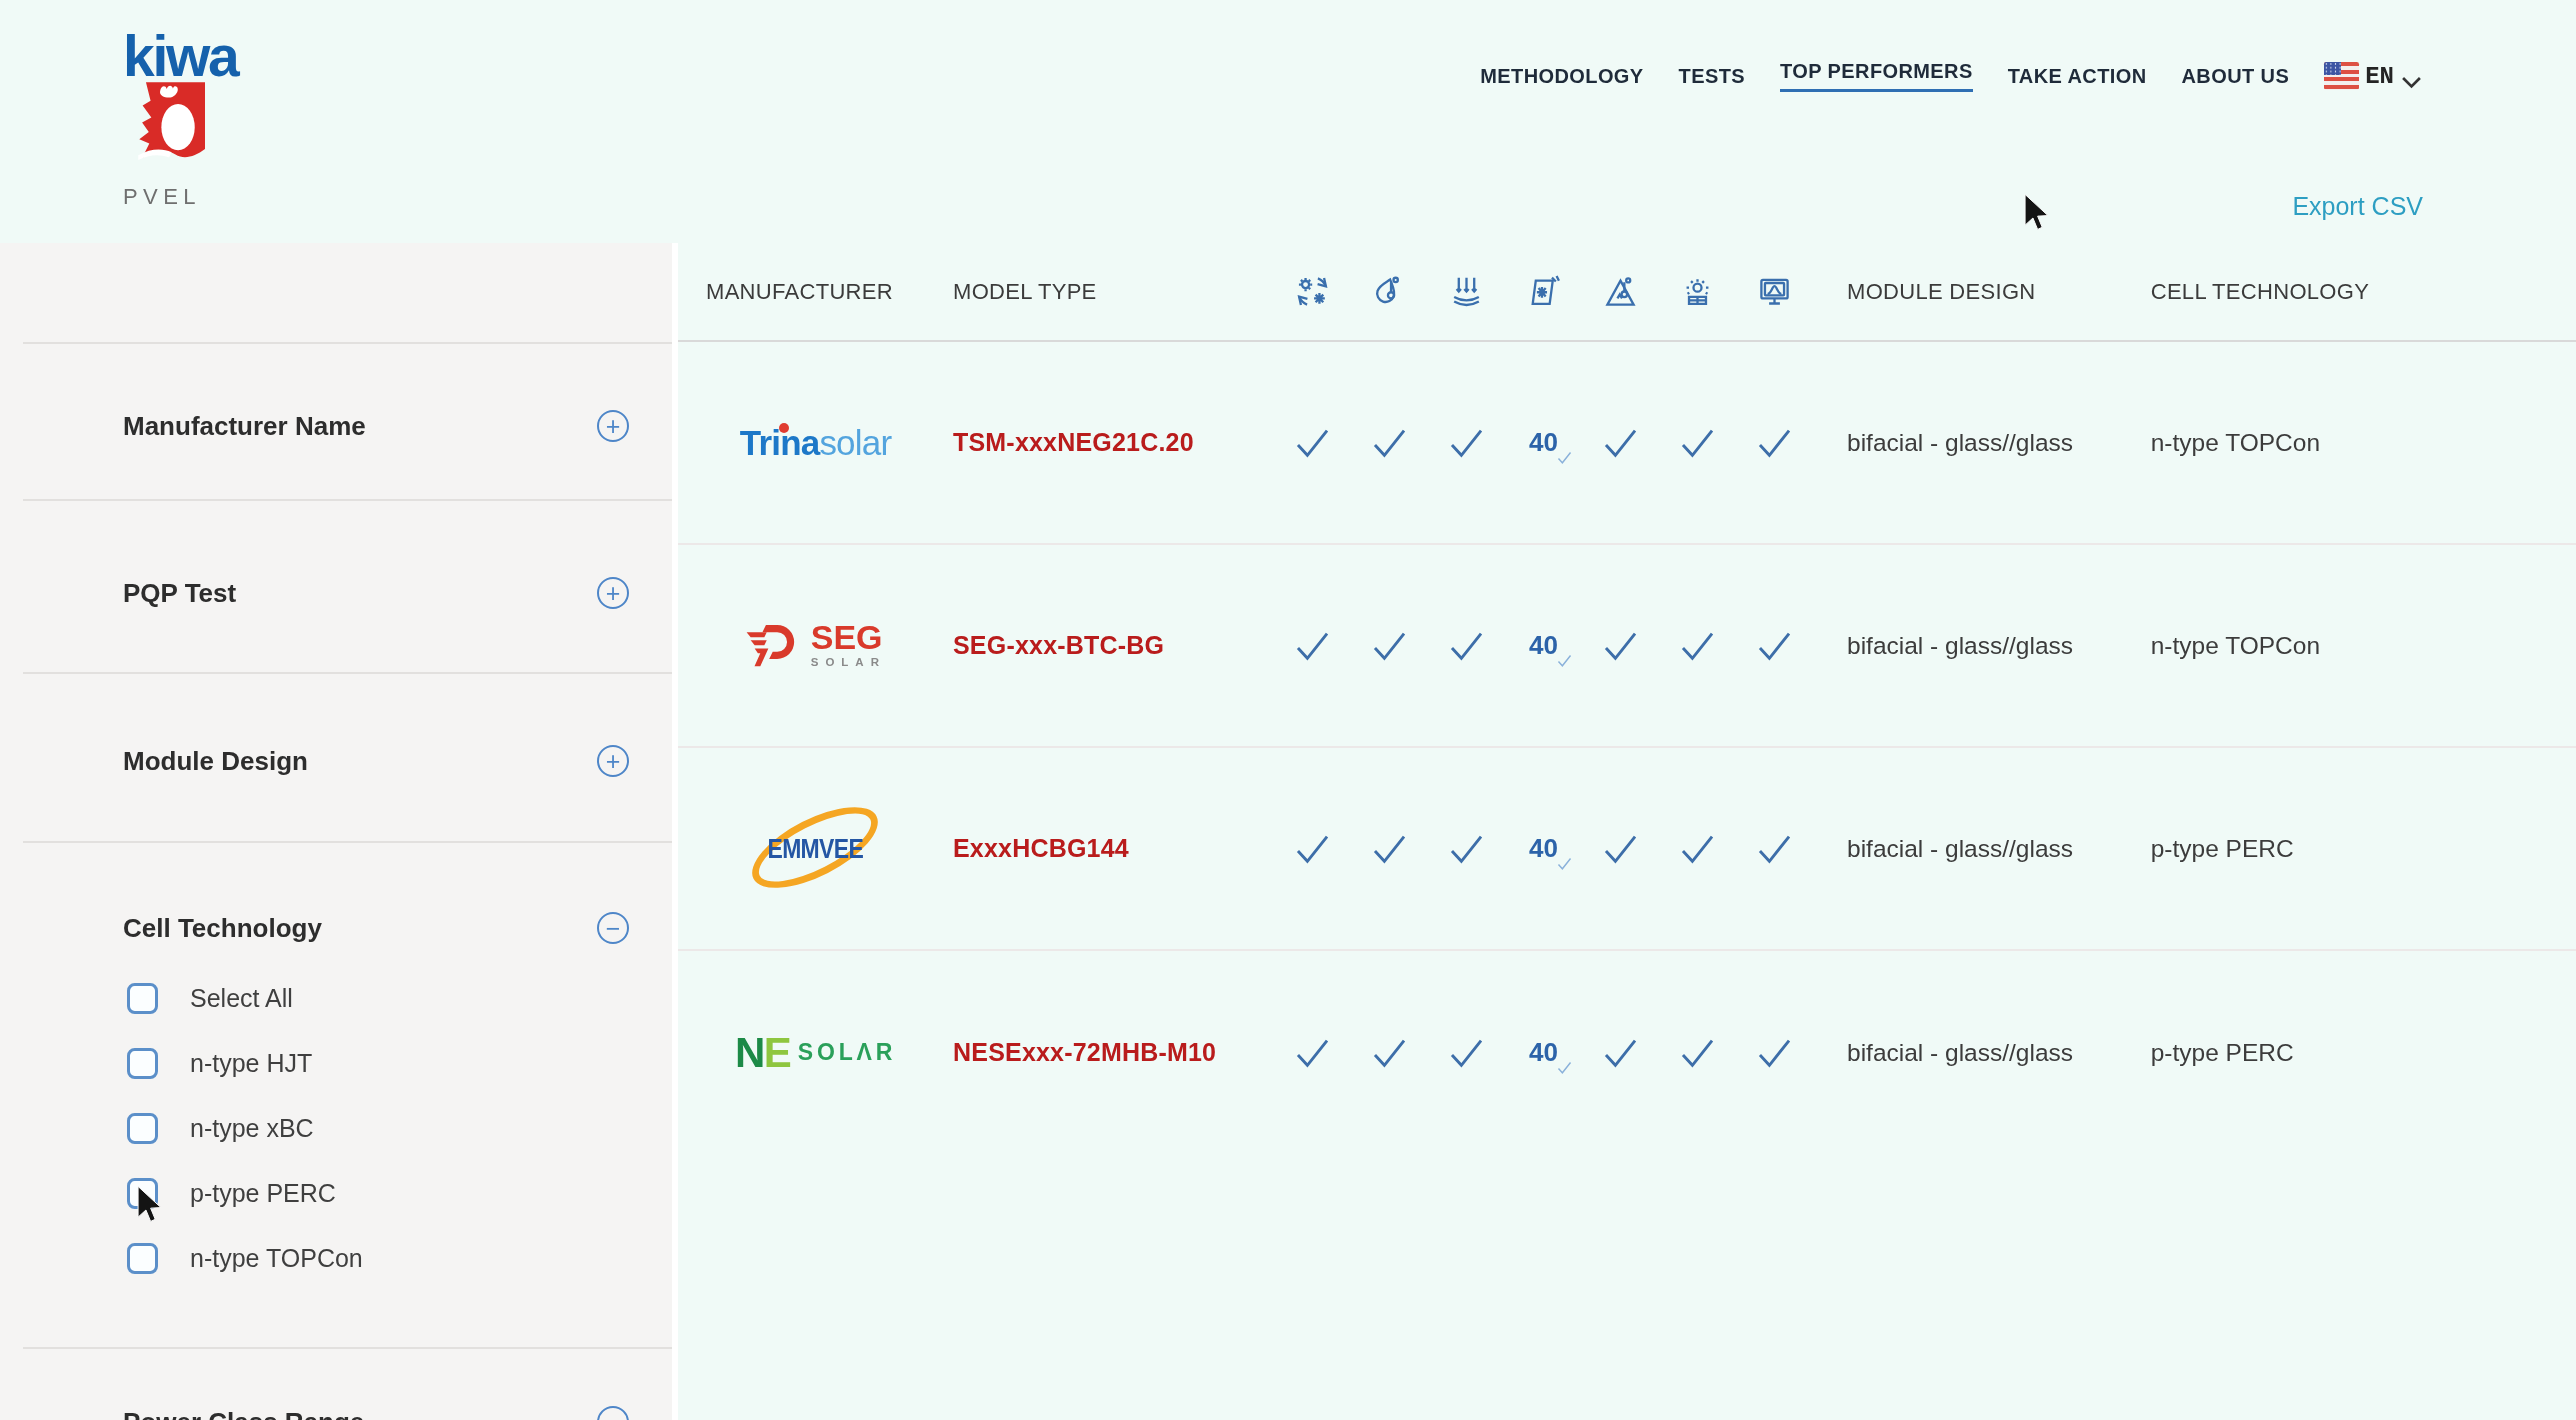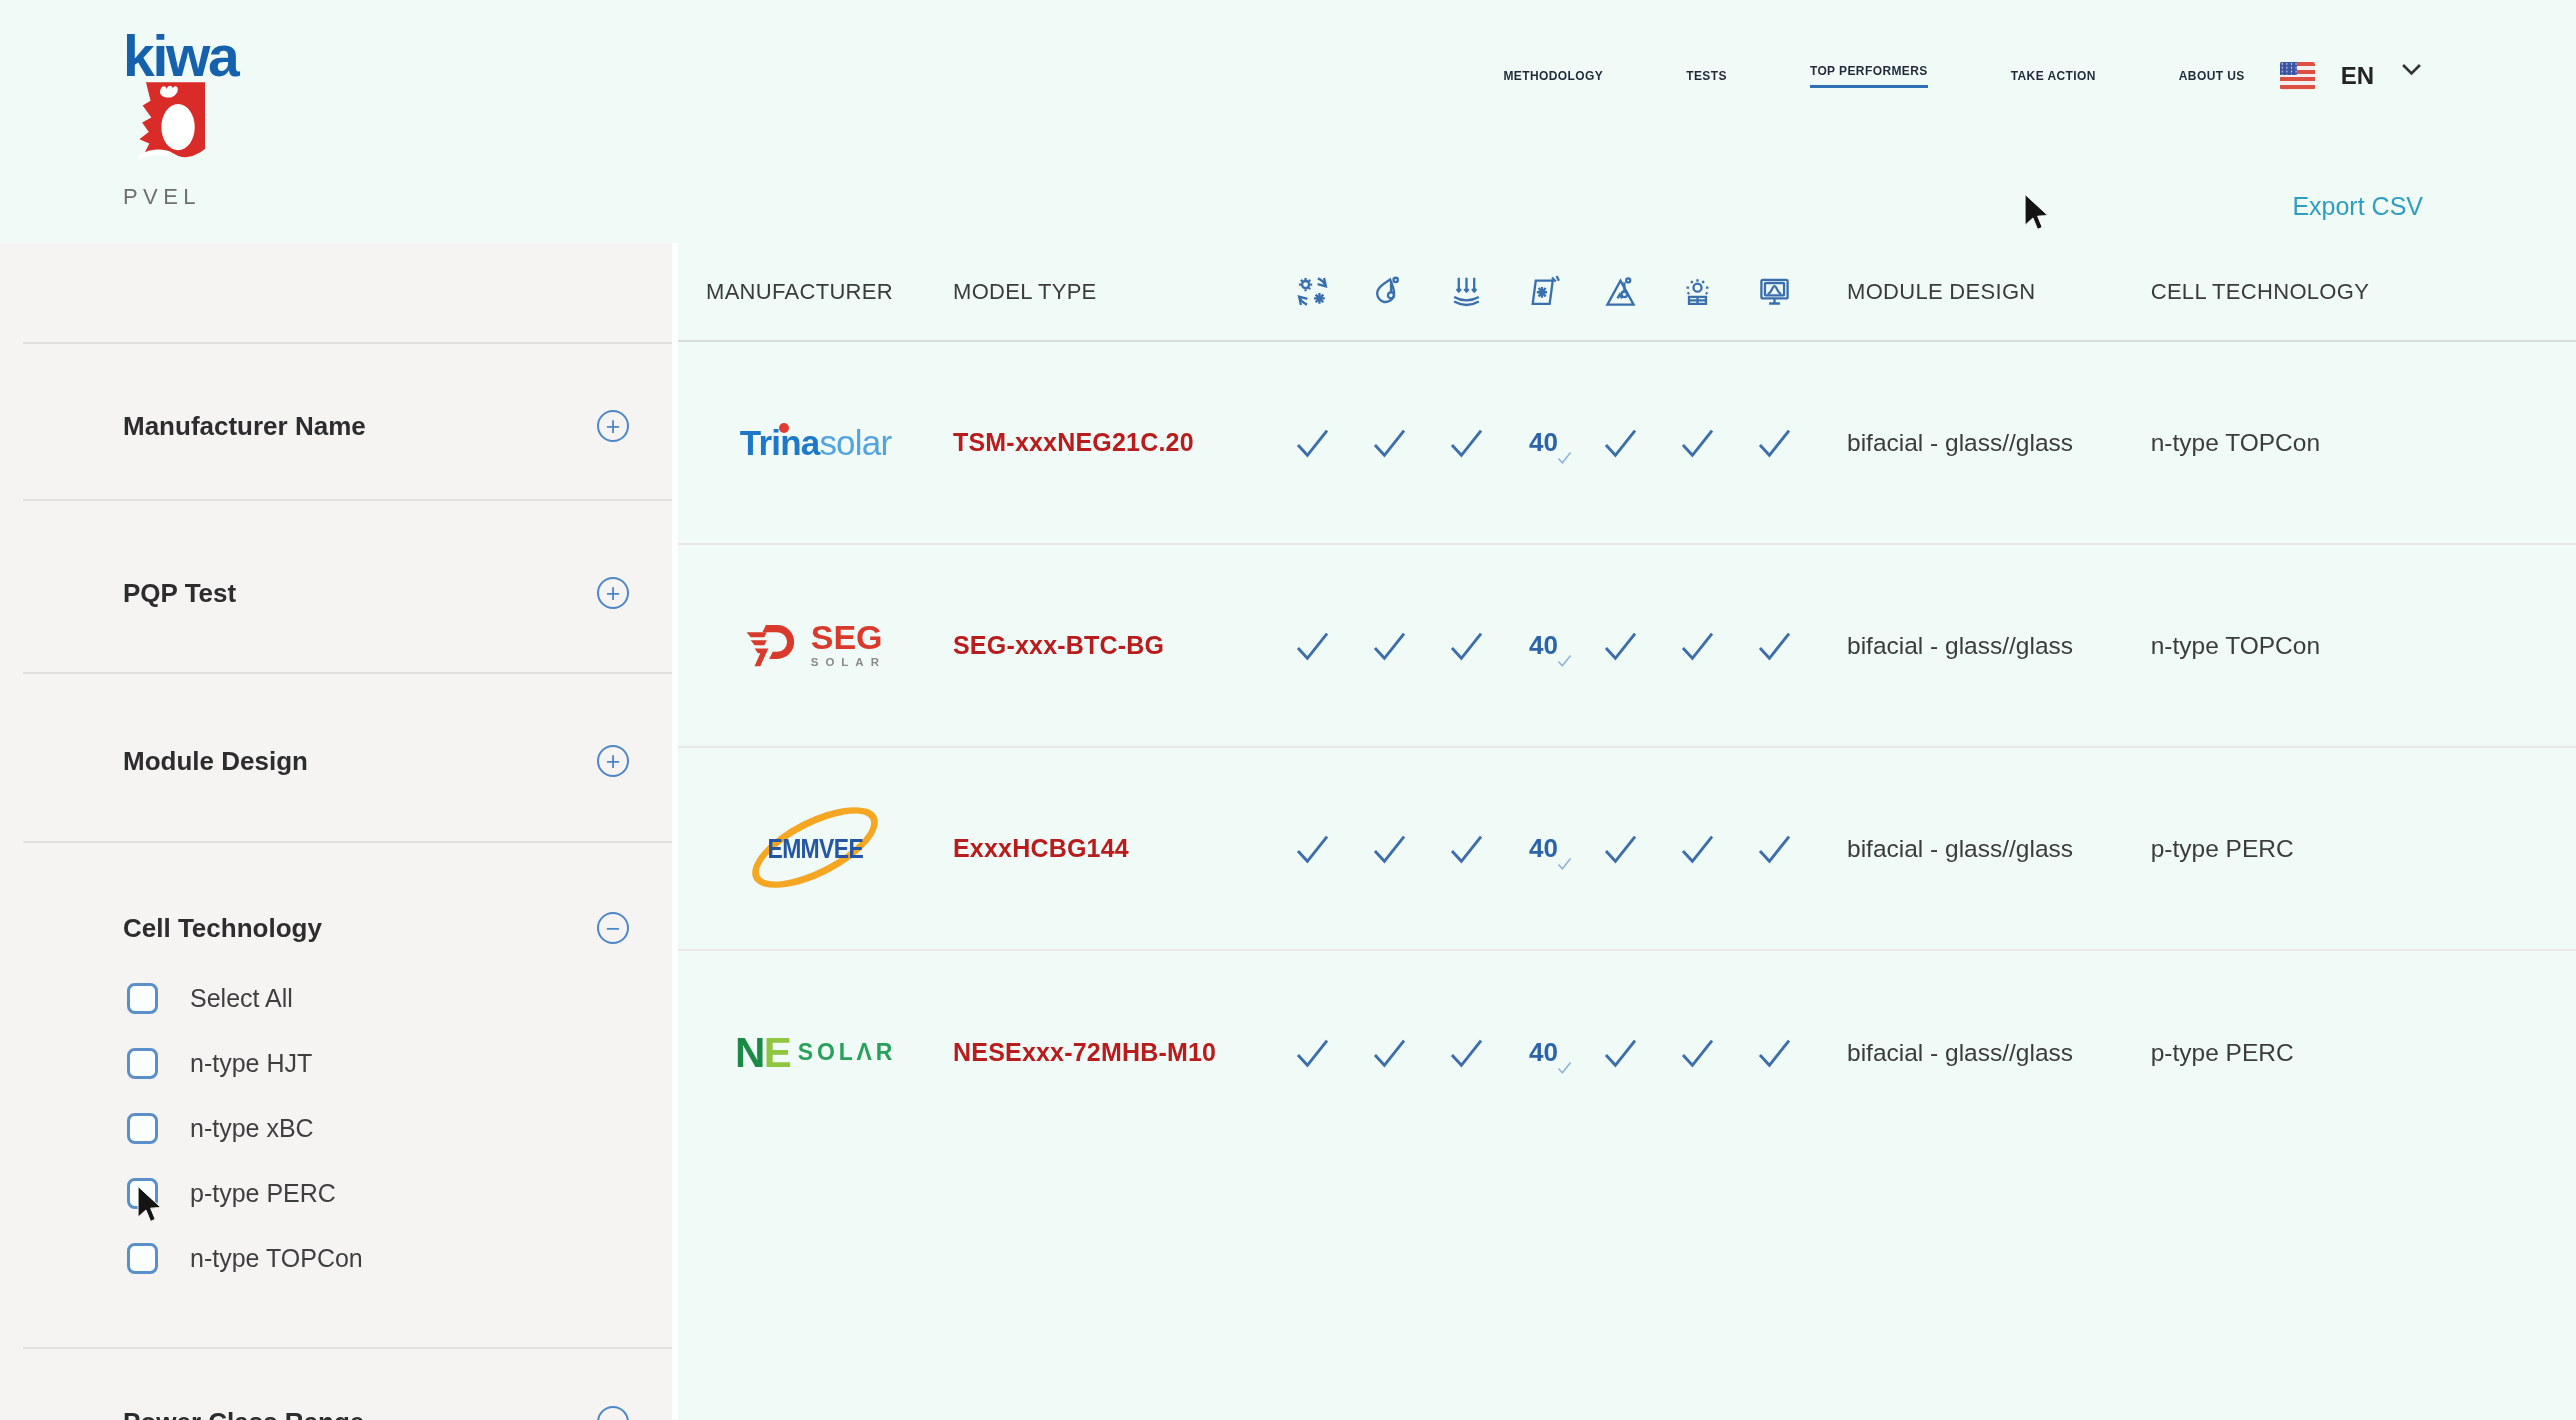--- a/index.html
+++ b/index.html
@@ -11,23 +11,23 @@
     color:#3c3c3c;
   }
   
   .logo { position:absolute; left:123px; top:31px; }
   .logo-row { display:flex; align-items:flex-start;flex-direction:column; }
   .logo-word { font-size:57px; font-weight:800; color:#1561ac; letter-spacing:-2.3px; line-height:51px; }
   .logo-flag { margin-left:4.6px; }
   .logo-sub { font-size:22px; font-weight:500; color:#6f6f6f; letter-spacing:5.4px; margin-top:19px; }
 
   .nav { position:absolute; top:44px; right:153px; height:64px; display:flex; align-items:center; gap:35px; }
-  .nav-item { font-size:12px; font-weight:700; color:#1f2b3a; letter-spacing:0.4px; cursor:pointer; white-space:nowrap;margin-left:48px; }
+  .nav-item { font-size:20px; font-weight:700; color:#1f2b3a; letter-spacing:0.4px; cursor:pointer; white-space:nowrap; }
   .nav-item.active { padding-bottom:6.1px; border-bottom:3.8px solid #2f6fb3; }
-  .lang { display:flex; align-items:flex-start; gap:26px; }
+  .lang { display:flex; align-items:flex-end; gap:6px;font-family:Liberation Mono, monospace; }
   .flag { position:relative; width:35px; height:28px; border-radius:2.3px; overflow:hidden;
           background:repeating-linear-gradient(#dd4f43 0 3.8px, #f3eeee 3.8px 7.7px); }
   .flag .canton { position:absolute; left:0; top:0; width:17px; height:13px; background:#3c55a3;
           background-image:radial-gradient(#cfd6ee 0.8px, transparent 1.1px); background-size:4.6px 3.8px; }
   .lang-code { font-size:24px; font-weight:700; color:#242424; }
   .cta {
     height:64px; padding:0 32px; display:flex; align-items:center; justify-content:center;
     background:#1b9fb4; color:#ffffff; font-size:21px; font-weight:700; letter-spacing:1.2px;
     border:none; border-radius:1.5px; cursor:pointer; white-space:nowrap;
   }

